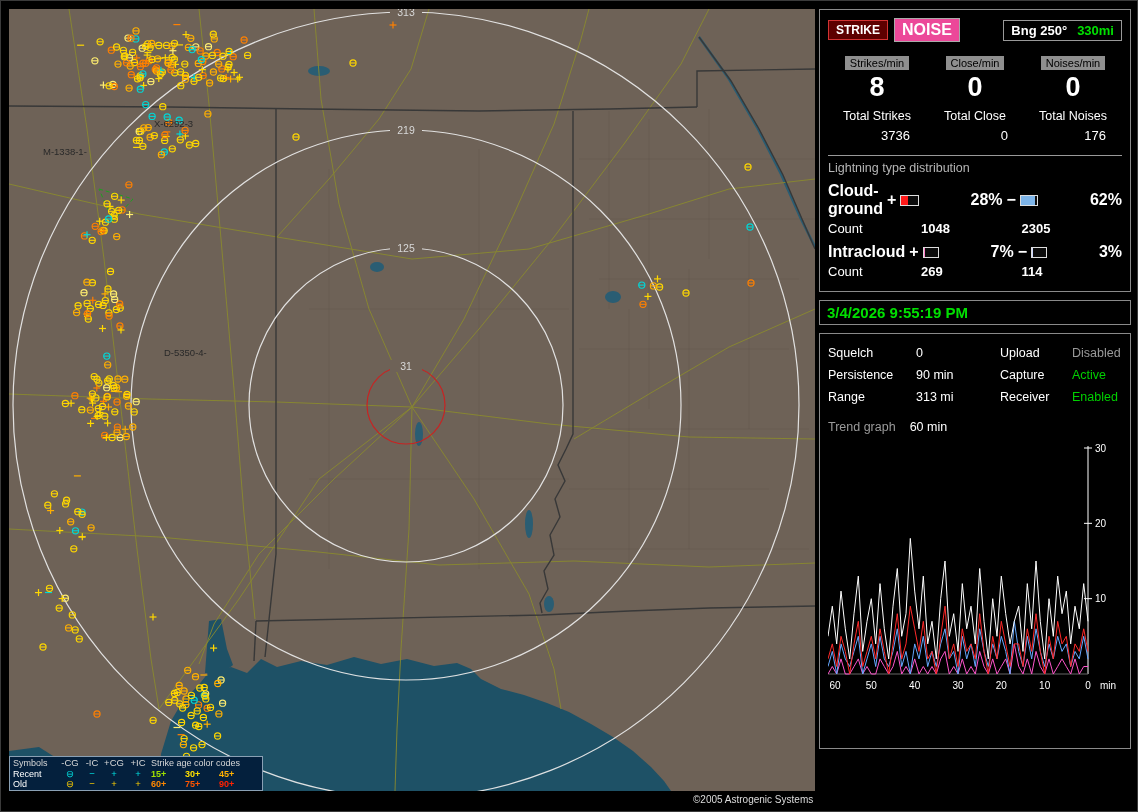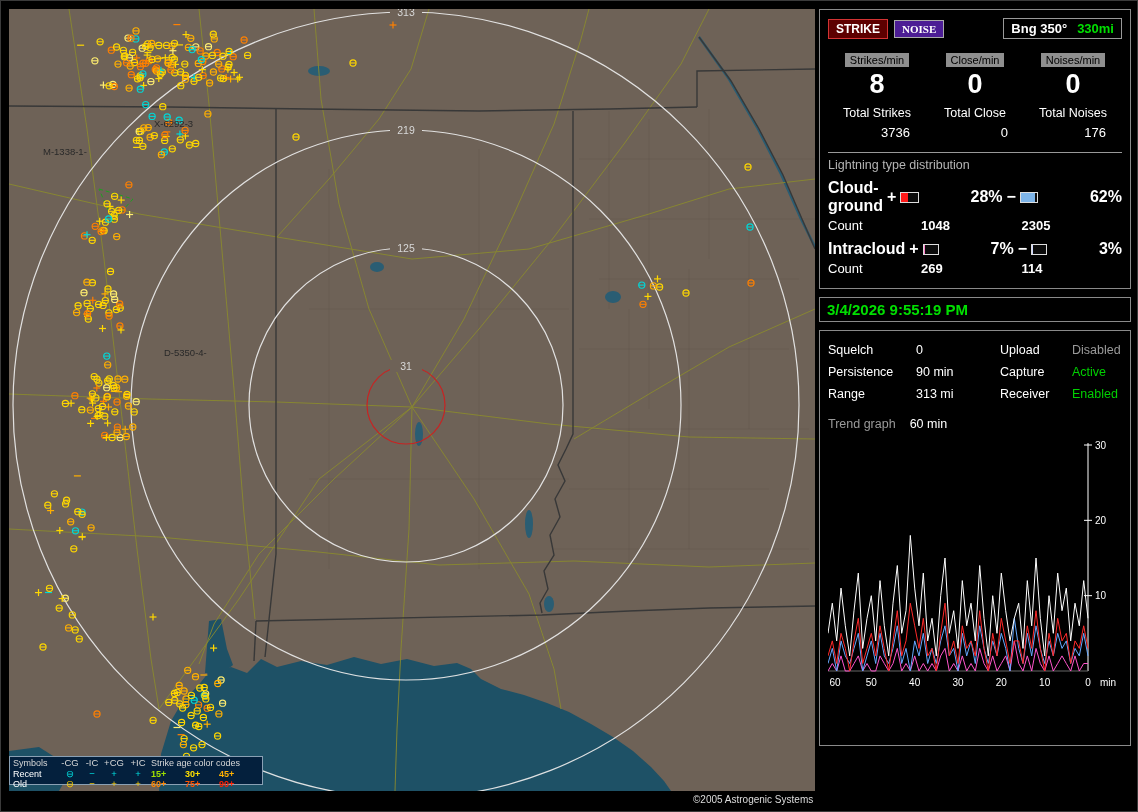--- a/index.html
+++ b/index.html
@@ -6,39 +6,39 @@
   html,body { width:1138px; height:812px; background:#000; overflow:hidden;
               font-family:"Liberation Sans", sans-serif; }
   .screen { position:absolute; inset:0; width:1138px; height:812px; background:#000; border:1px solid #3a3a3a; }
 
   
   .map-area { position:absolute; left:8px; top:8px; width:806px; height:782px; background:#6e6257; }
   .map-area svg { display:block; }
   .copyright { position:absolute; left:692px; top:793px; color:#ddd; font-size:10px; }
 
   
-  .legend { position:absolute; left:0px; top:747px; width:254px; height:29px;
+  .legend { position:absolute; left:0px; top:747px; width:254px; height:35px;
             background:#04203d; border:1px solid #8aa0b4; padding:1px 3px;
             display:grid; grid-template-columns:46px 22px 22px 22px 26px 34px 34px 38px;
             grid-auto-rows:10.5px; align-items:center; font-size:9px; color:#fff; line-height:10px;}
   .legend .hd { color:#d7d7d7; }
   .legend .lg-right { grid-column:6/9; color:#d7d7d7; }
   .legend .sym { font-size:9.5px; text-align:center; }
   .legend .age { font-weight:bold; }
 
   
   .panel { position:absolute; left:818px; top:8px; width:312px; color:#fff; }
   .box { background:#000; border:1px solid #8a8a8a; }
   .stats-box { padding:8px 8px 6px 8px; }
 
   .top-row { display:flex; align-items:center; gap:6px; }
   .strike-btn { background:#5d0000; border:1px solid #d23333; color:#fff; font-weight:bold;
                 font-size:12px; padding:2px 7px; cursor:pointer; }
-  .noise-btn  { background:#4c1d95; border:1px solid #aaa; color:#fff; font-weight:bold;
-                font-size:11px; padding:2px 7px; cursor:pointer;font-family:Liberation Serif, serif; }
+  .noise-btn  { background:#ec4899; border:1px solid #aaa; color:#fff; font-weight:bold;
+                font-size:16px; padding:2px 7px; cursor:pointer; }
   .bearing-box { margin-left:auto; border:1px solid #999; padding:2px 7px; font-weight:bold;
                  font-size:13px; display:flex; gap:10px; }
   .bng { color:#fff; } .rng { color:#00e000; }
 
   .rates { display:grid; grid-template-columns:1fr 1fr 1fr; margin-top:14px; text-align:center; row-gap:2px; }
   .rate-chip { background:#8f8f8f; color:#000; font-size:11px; padding:1px 5px; justify-self:center; }
   .rate-value { font-size:27px; font-weight:bold; color:#fff; }
 
   .totals { display:grid; grid-template-columns:1fr 1fr 1fr; margin-top:6px;
             color:#fff; font-size:12.5px; row-gap:5px; text-align:center; }
@@ -1505,21 +1505,21 @@
 
   <div class="copyright">©2005 Astrogenic Systems</div>
 
   <div class="panel">
 
     <div class="box stats-box">
       <div class="top-row">
         <span class="strike-btn">STRIKE</span>
         <span class="noise-btn">NOISE</span>
         <span class="bearing-box">
-          <span class="bng">Bng 350°</span>
+          <span class="bng">Bng 250°</span>
           <span class="rng">330mi</span>
         </span>
       </div>
 
       <div class="rates">
         <span class="rate-chip">Strikes/min</span>
         <span class="rate-chip">Close/min</span>
         <span class="rate-chip">Noises/min</span>
         <span class="rate-value">8</span>
         <span class="rate-value">0</span>

